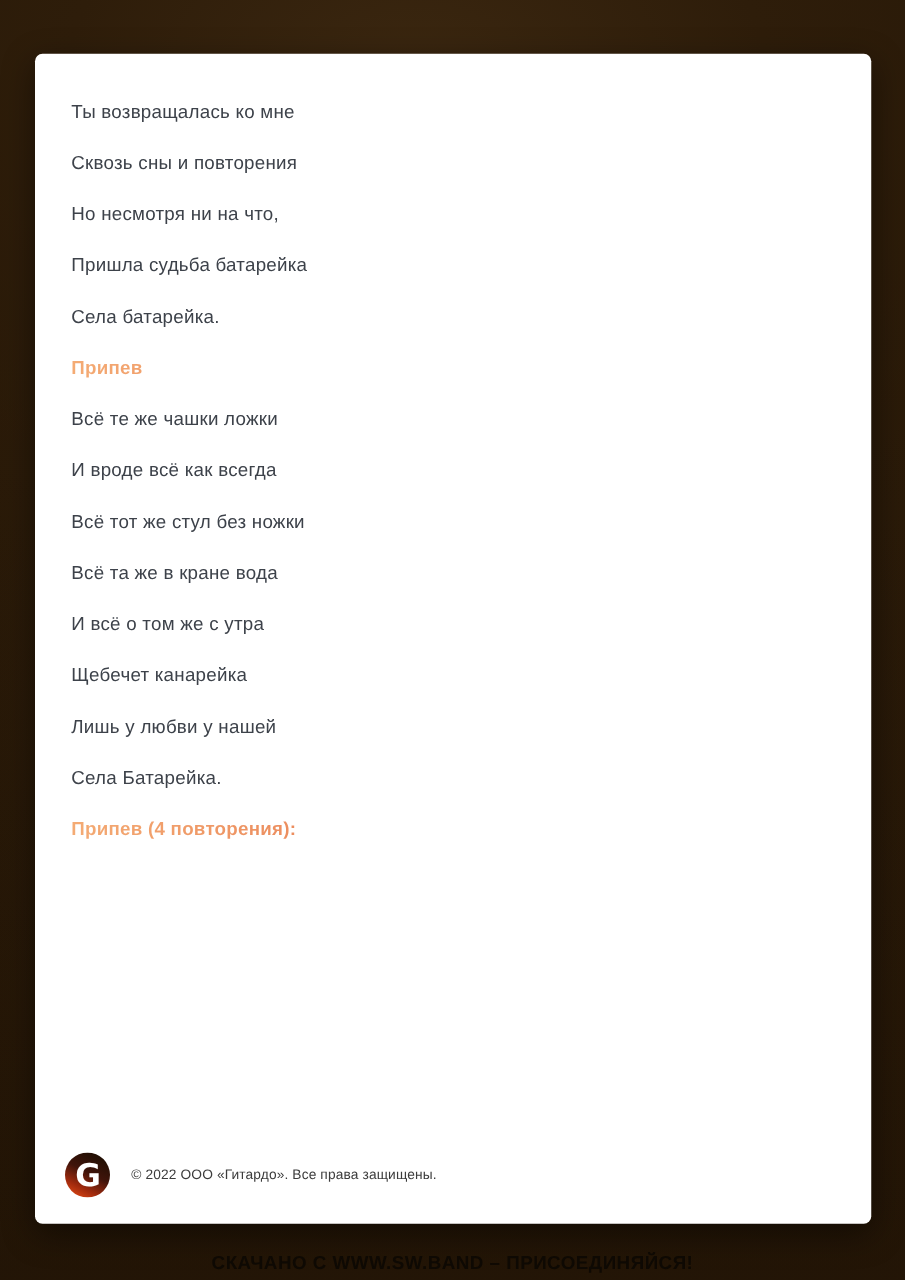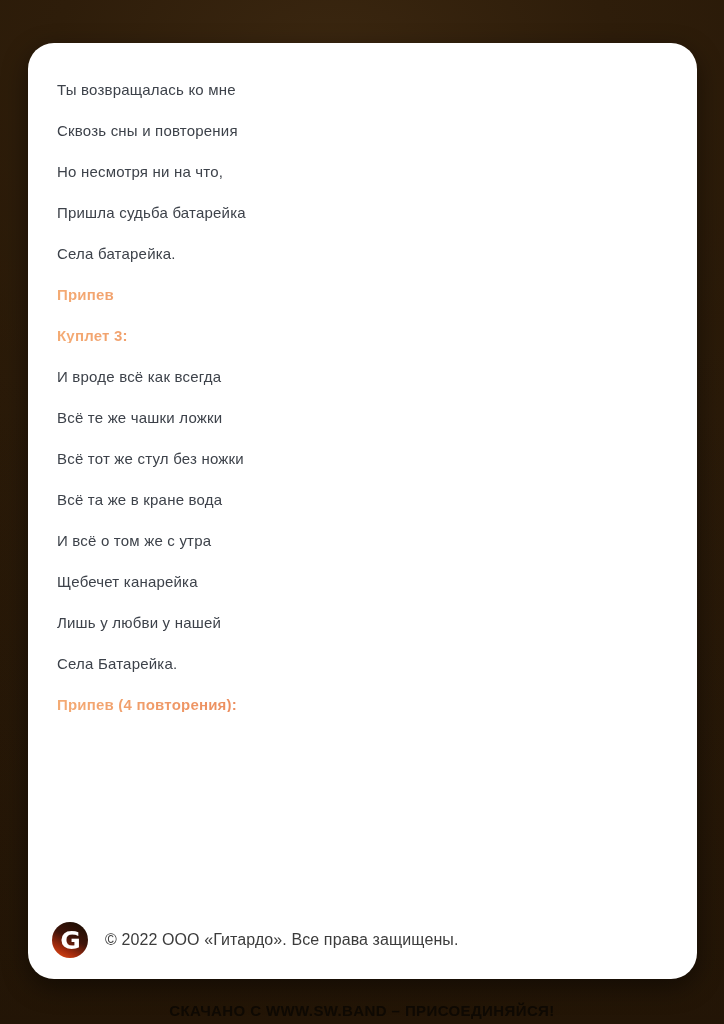--- a/index.html
+++ b/index.html
@@ -18,21 +18,21 @@
     background-color: #231506;
   }
 
   .page-card {
     position: absolute;
     left: 28px;
     top: 43px;
     width: 669px;
     height: 936px;
     background: #ffffff;
-    border-radius: 26px;
+    border-radius: 6px;
     box-shadow: 0 8px 26px rgba(0,0,0,0.45);
   }
 
   .content {
     position: absolute;
     left: 29px;
     top: 39px;
     right: 30px;
   }
 
@@ -66,21 +66,21 @@
     gap: 17px;
   }
 
   .footer-logo {
     width: 36px;
     height: 36px;
     display: block;
   }
 
   .copyright {
-    font-size: 16px;
+    font-size: 11px;
     color: #3c3c3c;
     font-weight: 500;
     letter-spacing: 0.1px;
   }
 
   .watermark {
     position: absolute;
     left: 0;
     right: 0;
     bottom: 5px;
@@ -97,23 +97,22 @@
 <div class="page-card">
 
   <div class="content">
 
   <p class="block lyric">Ты возвращалась ко мне</p>
       <p class="block lyric">Сквозь сны и повторения</p>
       <p class="block lyric">Но несмотря ни на что,</p>
       <p class="block lyric">Пришла судьба батарейка</p>
       <p class="block lyric">Села батарейка.</p>
       <p class="block heading">Припев</p>
-      <p class="block heading">Куплет 3:</p>
+      <p class="block lyric">Всё те же чашки ложки</p>
       <p class="block lyric">И вроде всё как всегда</p>
-      <p class="block lyric">Всё те же чашки ложки</p>
       <p class="block lyric">Всё тот же стул без ножки</p>
       <p class="block lyric">Всё та же в кране вода</p>
       <p class="block lyric">И всё о том же с утра</p>
       <p class="block lyric">Щебечет канарейка</p>
       <p class="block lyric">Лишь у любви у нашей</p>
       <p class="block lyric">Села Батарейка.</p>
       <p class="block heading">Припев (4 повторения):</p>
     </div>
 
   <div class="footer">

